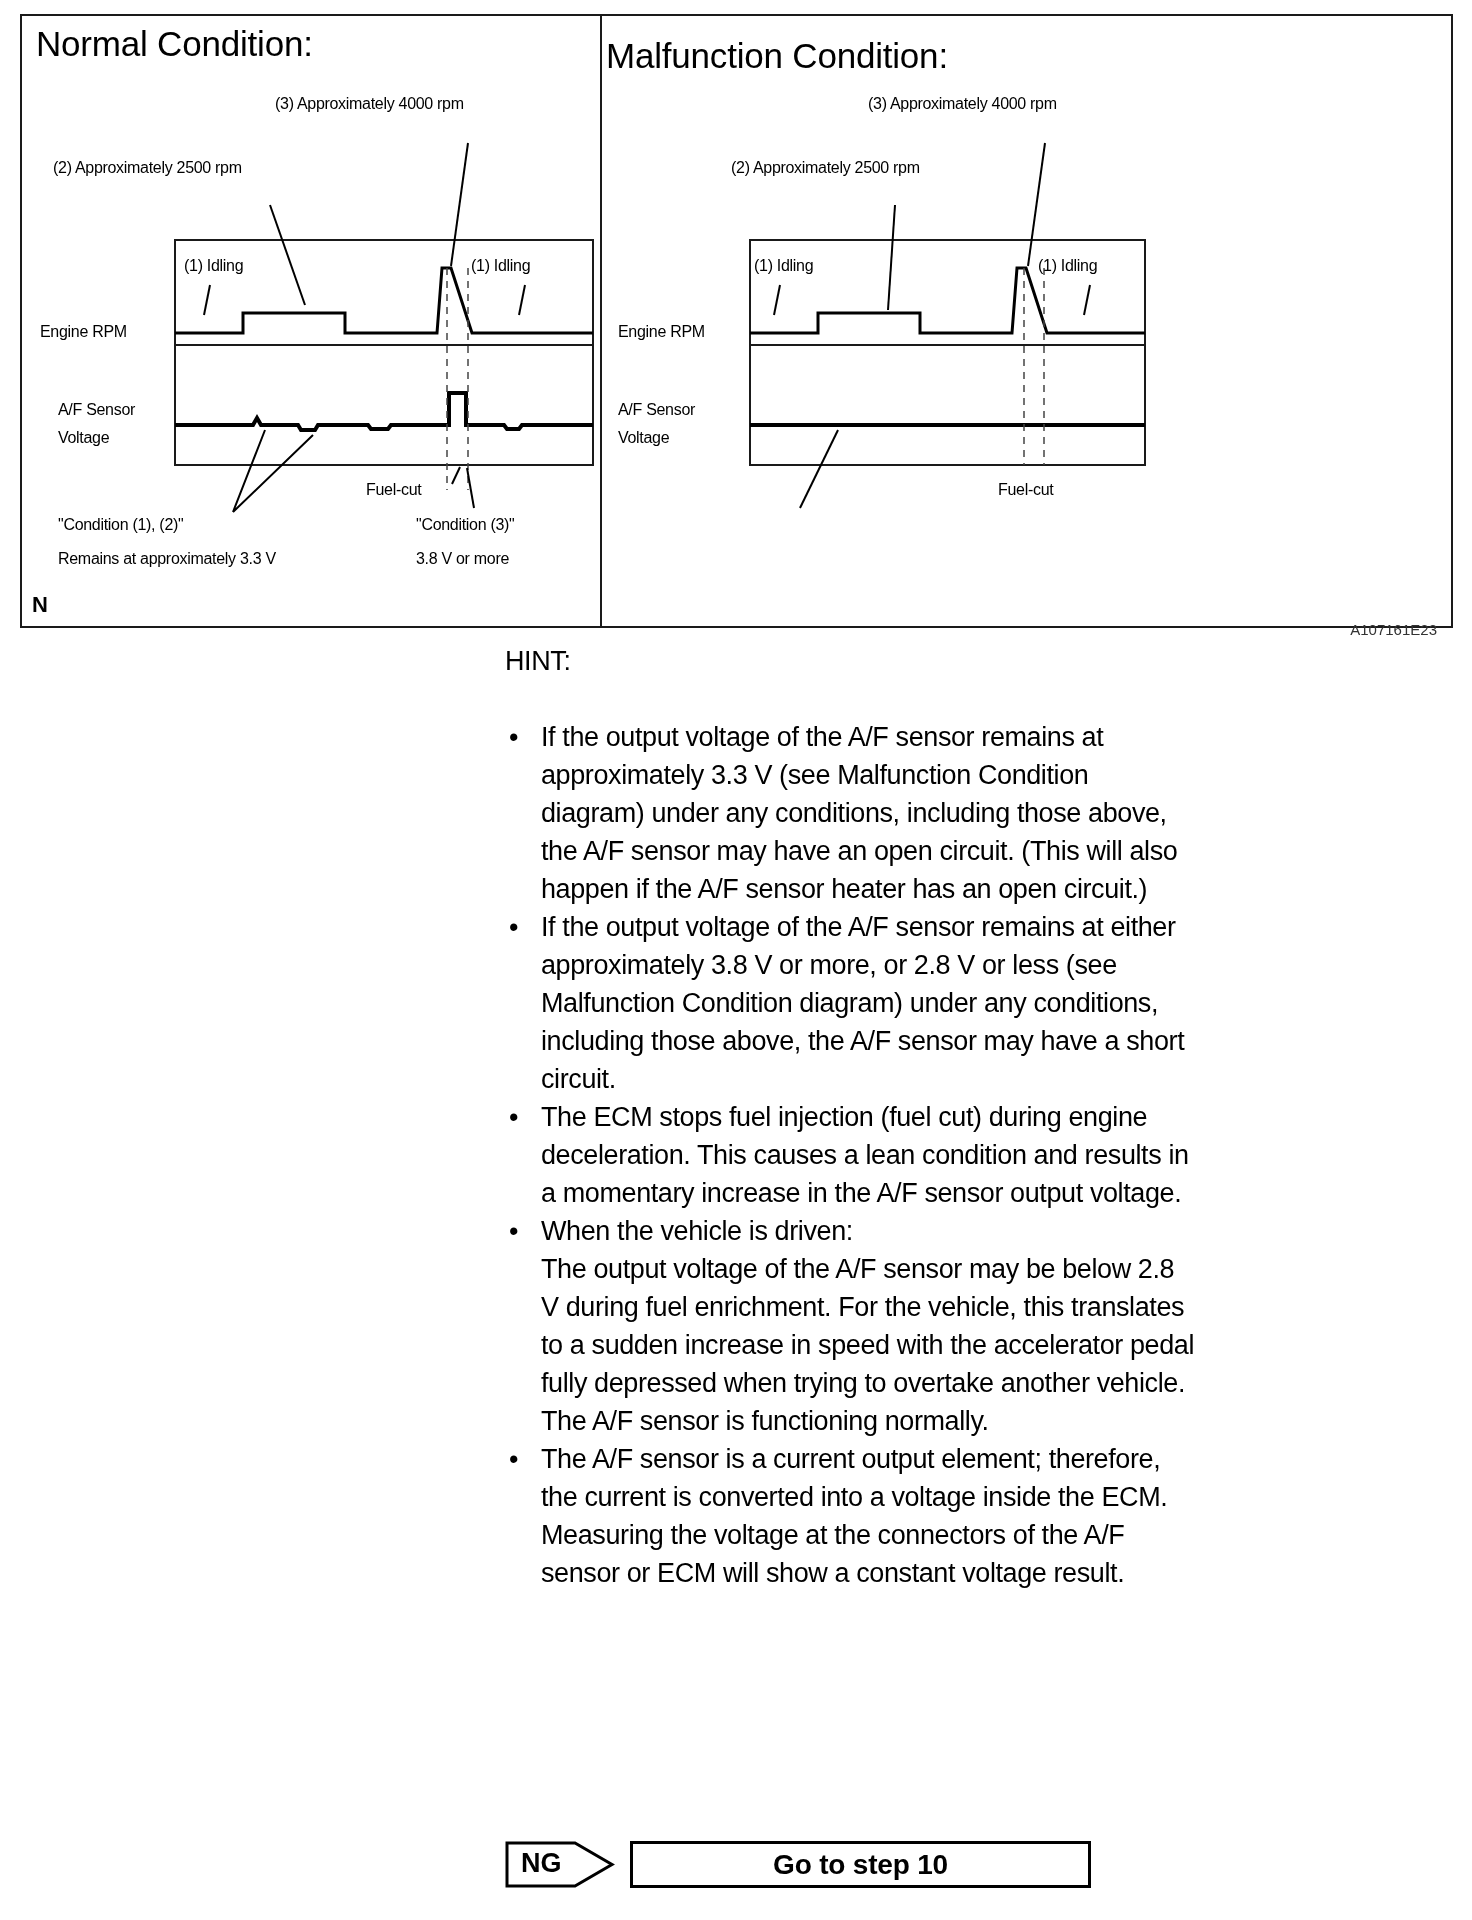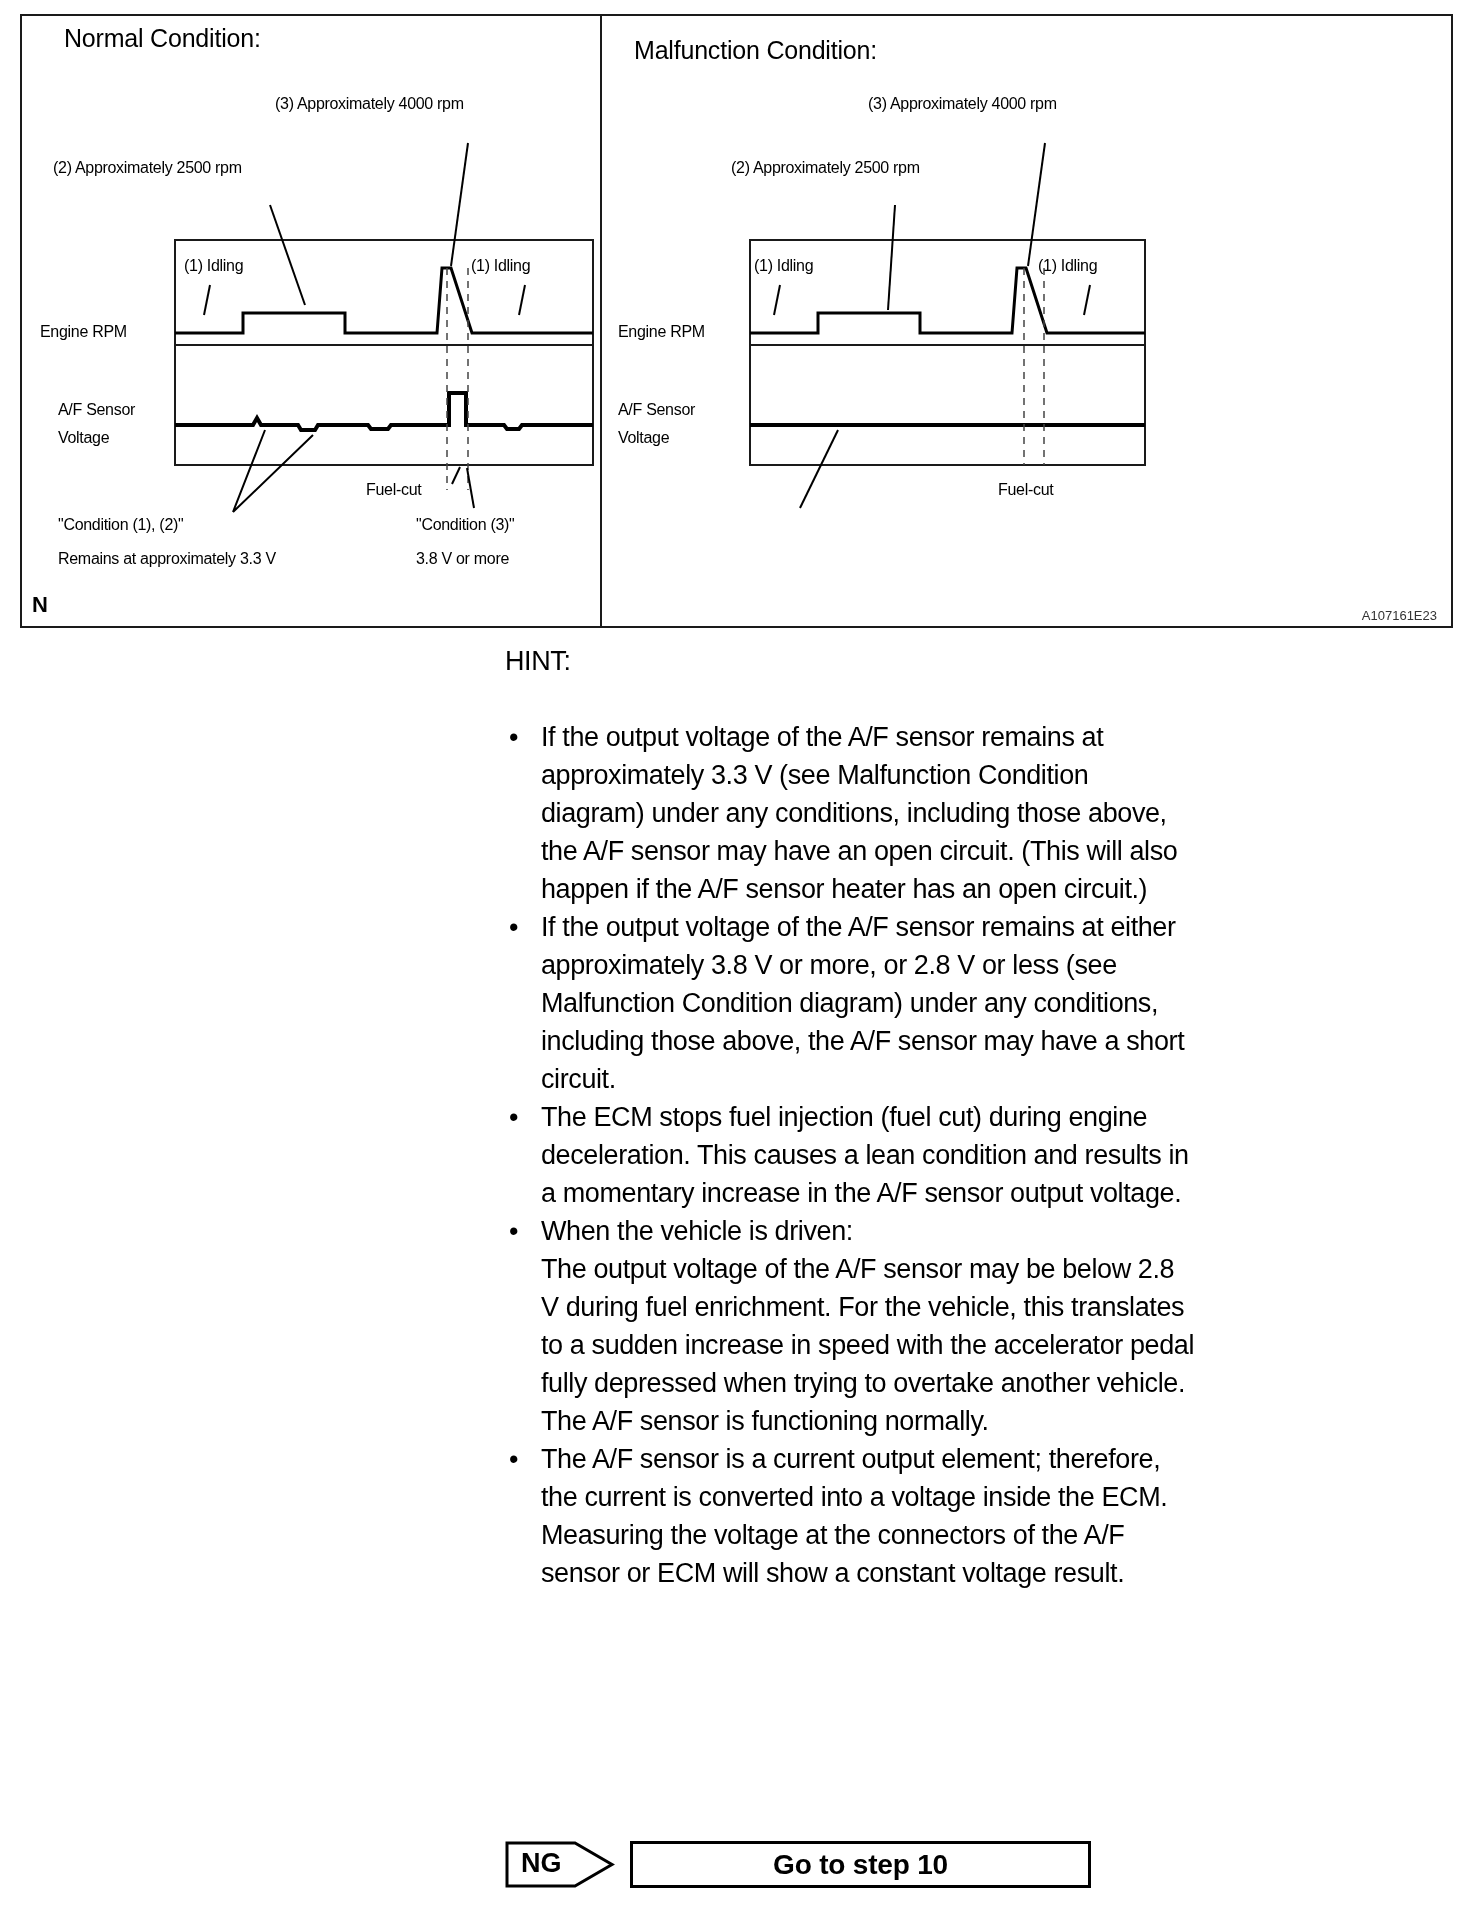--- a/index.html
+++ b/index.html
@@ -15,23 +15,23 @@
     position:absolute; left:20px; top:14px; width:1433px; height:614px;
     border:2px solid #1a1a1a; background:#fff;
   }
   .diagram-box > svg { position:absolute; left:0; top:0; width:100%; height:100%; }
   .lbl {
     position:absolute; font-size:16px; line-height:28px;
     letter-spacing:-0.3px; white-space:nowrap;
   }
   .lbl.ml { white-space:pre-line; }
   .lbl.wide { line-height:34px; }
-  .panel-title { position:absolute; font-size:25px; letter-spacing:-0.2px; white-space:nowrap;margin-left:28px; }
+  .panel-title { position:absolute; font-size:35px; letter-spacing:-0.2px; white-space:nowrap; }
   .corner-mark { position:absolute; left:10px; top:576px; font-size:22px; font-weight:bold; }
-  .figure-id { position:absolute; right:14px; top:592px; font-size:13px; color:#333; letter-spacing:0; }
+  .figure-id { position:absolute; right:14px; top:605px; font-size:15px; color:#333; letter-spacing:0; }
 
   
   .hint {
     position:absolute; left:505px; top:642px; width:690px;
     font-size:27px; line-height:38px; letter-spacing:-0.4px;
   }
   .hint-title { white-space:nowrap; }
   .hint ul { list-style:none;margin-top:38px; }
   .hint li { position:relative; padding-left:36px; white-space:pre-line; }
   .hint li::before { content:"\2022"; position:absolute; left:4px; top:0; }

